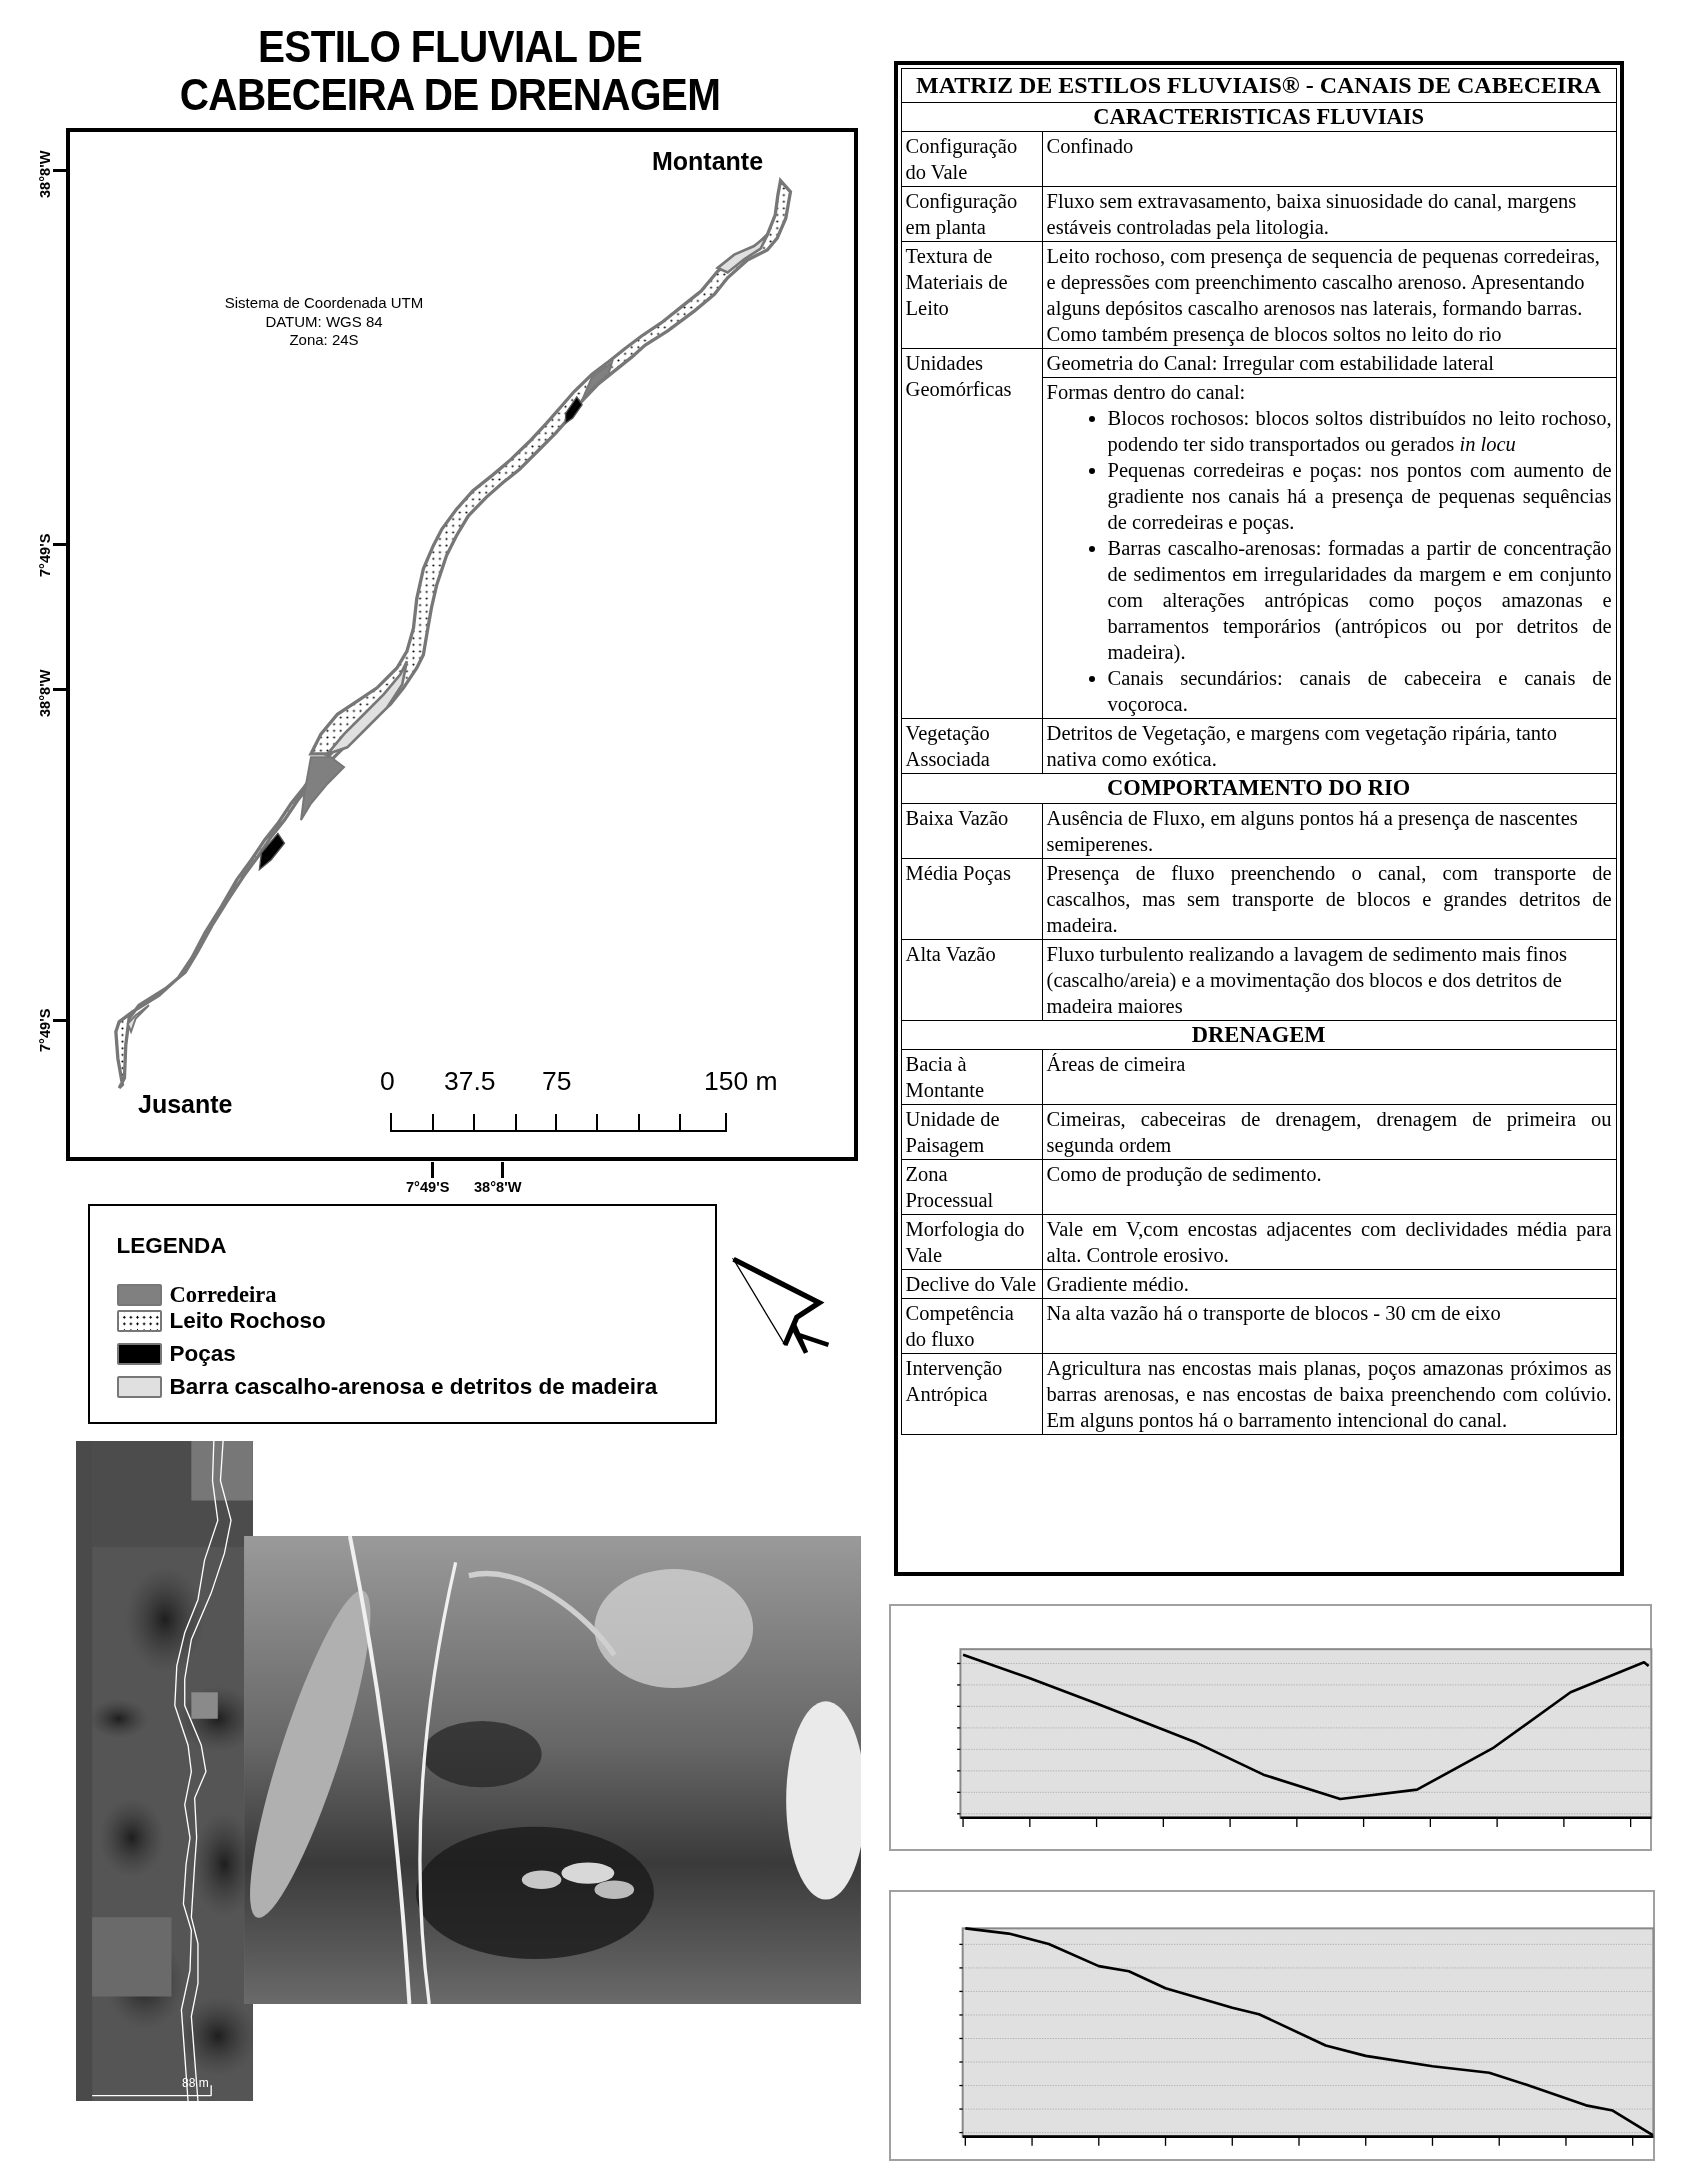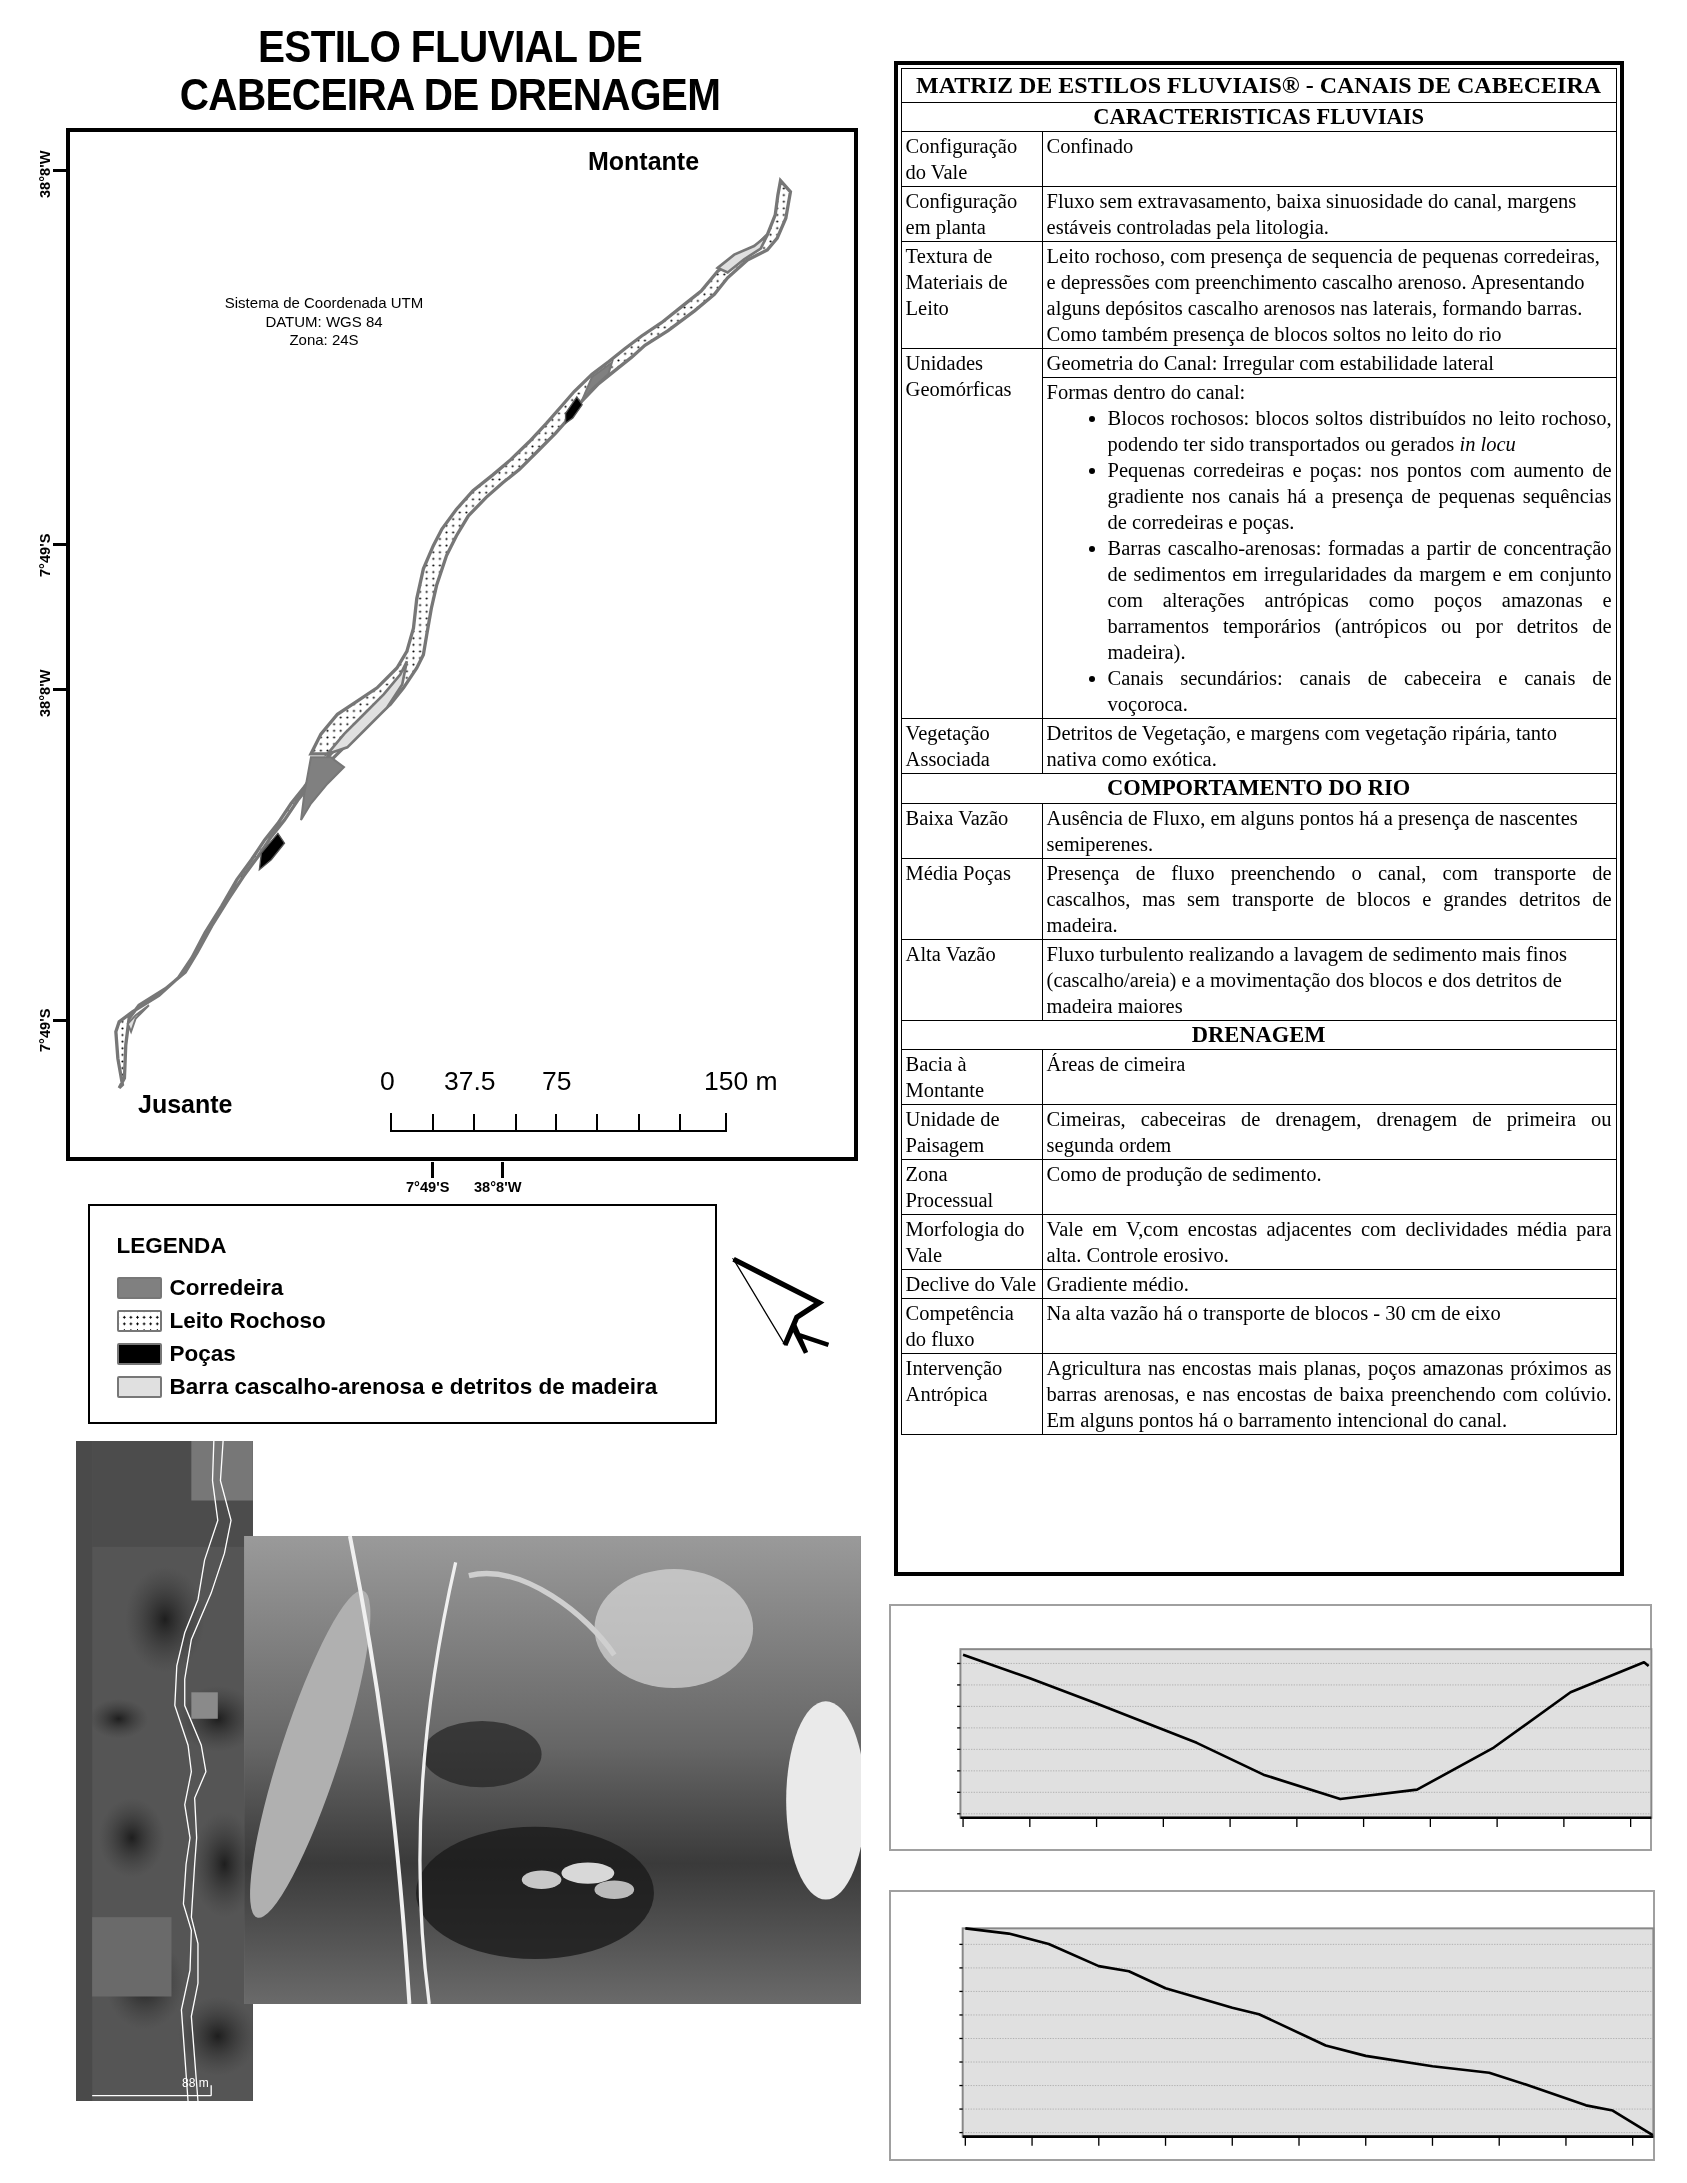--- a/index.html
+++ b/index.html
@@ -7,21 +7,21 @@
   .abs { position:absolute; }
 
   
   #title { left:86px; top:23px; width:728px; text-align:center; font-family:"Liberation Sans", sans-serif; font-weight:bold; font-size:44px; line-height:48px; letter-spacing:-0.7px; transform:scaleX(0.92); transform-origin:center; }
 
   
   #map-frame { left:66px; top:128px; width:792px; height:1033px; border:4px solid #000; box-sizing:border-box; }
   .coord-label { font-family:"Liberation Sans", sans-serif; font-weight:bold; font-size:14.6px; transform:rotate(-90deg); transform-origin:left top; white-space:nowrap; }
   .tick-h { height:3.3px; width:14.6px; background:#000; }
   .tick-v { width:3.3px; height:16px; background:#000; }
-  #montante { left:588px; top:147px; font-size:25px; font-weight:bold; }
+  #montante { left:652px; top:147px; font-size:25px; font-weight:bold; }
   #jusante { left:138px; top:1090px; font-size:25px; font-weight:bold; }
   #utm { left:205px; top:294px; width:238px; text-align:center; font-size:15px; line-height:18.5px; }
   #scale-labels span { position:absolute; font-size:26.5px; top:0; white-space:nowrap; }
   #scale-bar { left:390px; top:1113px; width:337px; height:18.5px; border:2.6px solid #000; border-top:none; box-sizing:border-box; }
   .sb-tick { position:absolute; bottom:0; width:2px; height:16px; background:#000; }
   .bottom-coord { font-size:14.6px; font-weight:bold; white-space:nowrap; }
 
   
   #legend { left:88px; top:1204px; width:629px; height:220px; border:2px solid #000; box-sizing:border-box; }
   #legend-title { position:absolute; left:26.5px; top:26.5px; font-size:22.5px; font-weight:bold; }
@@ -120,21 +120,21 @@
   <div class="sb-tick" style="left:287px;"></div>
 </div>
 
 <div class="abs tick-v" style="left:431px; top:1162px;"></div>
 <div class="abs tick-v" style="left:501px; top:1162px;"></div>
 <div class="abs bottom-coord" style="left:406px; top:1179px;">7°49'S</div>
 <div class="abs bottom-coord" style="left:474px; top:1179px;">38°8'W</div>
 
 <div id="legend" class="abs">
   <div id="legend-title">LEGENDA</div>
-  <div class="legend-item" style="top:69px;">
+  <div class="legend-item" style="top:76px;font-family:Liberation Serif, serif;">
     <div class="swatch sw-corredeira"></div>
     <span class="legend-label">Corredeira</span>
   </div>
   <div class="legend-item" style="top:102px;">
     <div class="swatch sw-leito"></div>
     <span class="legend-label">Leito Rochoso</span>
   </div>
   <div class="legend-item" style="top:135px;">
     <div class="swatch sw-pocas"></div>
     <span class="legend-label">Poças</span>

